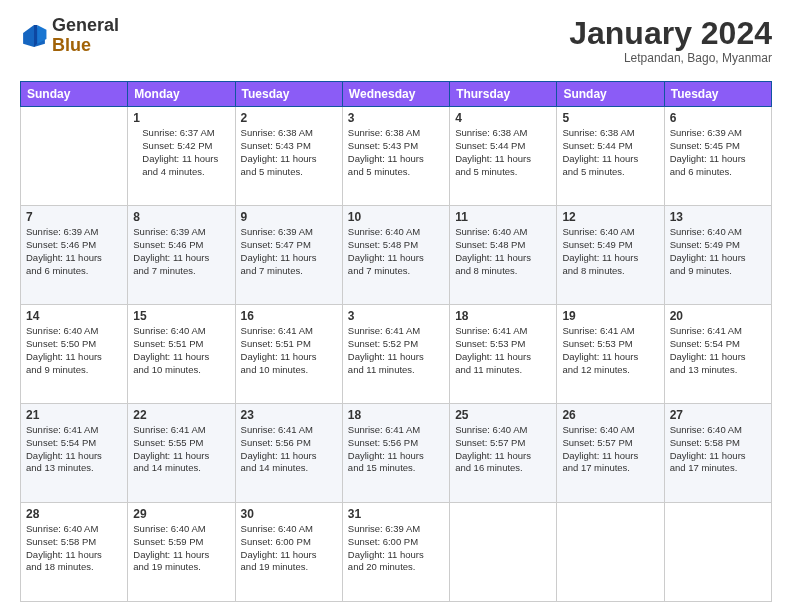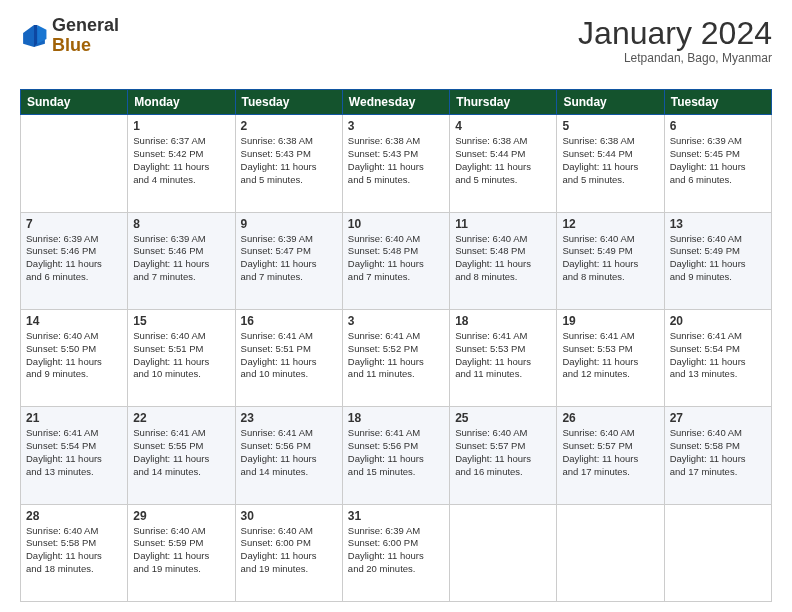--- a/index.html
+++ b/index.html
@@ -14,21 +14,21 @@
       width: 792px;
       height: 612px;
       padding: 16px 20px 10px 20px;
       display: flex;
       flex-direction: column;
     }
     .header {
       display: flex;
       align-items: flex-start;
       justify-content: space-between;
-      margin-bottom: 24px;
+      margin-bottom: 16px;
     }
     .logo {
       display: flex;
       align-items: center;
       gap: 4px;
     }
     .logo-text {
       font-size: 18px;
       font-weight: bold;
       color: #333;
@@ -37,21 +37,21 @@
     .logo-text .blue { color: #a16207; }
     .logo-icon {
       width: 28px;
       height: 28px;
     }
     .title-block {
       text-align: right;
     }
     .main-title {
       font-size: 32px;
-      font-weight: normal;
+      font-weight: bold;
       color: #333;
       line-height: 1.1;
     }
     .subtitle {
       font-size: 12px;
       color: #555;
     }
     .calendar {
       flex: 1;
       border: 1px solid #ccc;
@@ -84,21 +84,21 @@
     .day-info {
       font-size: 9.5px;
       color: #333;
       line-height: 1.35;
     }
     .empty-cell {
       background: #f9f9f9;
     }
     tr:nth-child(odd) td { background-color: #fff; }
     tr:nth-child(even) td { background-color: #f4f6fa; }
-    .calendar thead tr th { background-color: #14532d; }
+    .calendar thead tr th { background-color: #8b5cf6; }
   </style>
 </head>
 <body>
 
 <div class="page">
   <div class="header">
     <div class="logo">
       <svg class="logo-icon" viewBox="0 0 36 36">
         <polygon points="18,4 32,14 32,28 18,32 4,28 4,14" fill="#1565c0"></polygon>
         <polygon points="22,4 34,10 34,22 22,28" fill="#1976d2"></polygon>
@@ -126,21 +126,21 @@
           <th>Thursday</th>
           <th>Sunday</th>
           <th>Tuesday</th>
         </tr>
     </thead>
     <tbody id="calendar-body">
     <tr>
           <td class="empty-cell"></td>
           <td>
             <div class="day-number">1</div>
-            <div class="day-info" style="white-space: pre-line;">Sunrise: 6:37 AM
+            <div class="day-info" style="white-space: pre-line; margin-left: 9px;">Sunrise: 6:37 AM
 Sunset: 5:42 PM
 Daylight: 11 hours
 and 4 minutes.</div>
           </td>
           <td>
             <div class="day-number">2</div>
             <div class="day-info" style="white-space: pre-line;">Sunrise: 6:38 AM
 Sunset: 5:43 PM
 Daylight: 11 hours
 and 5 minutes.</div>

